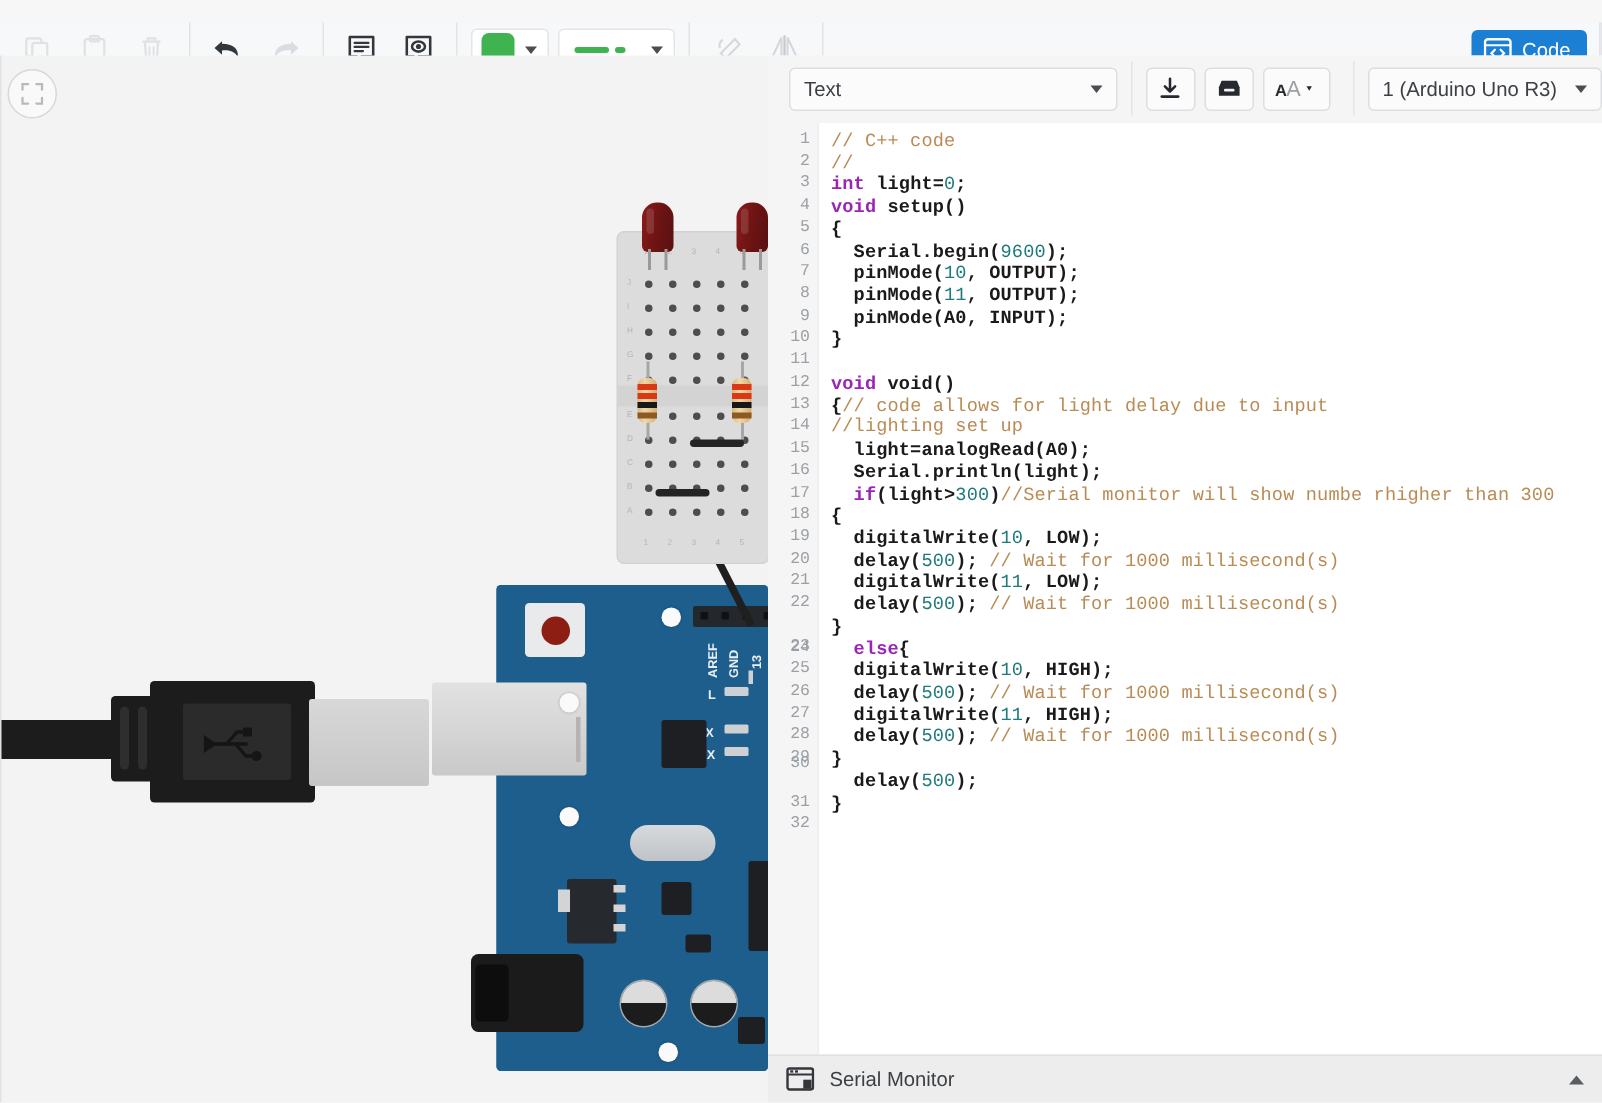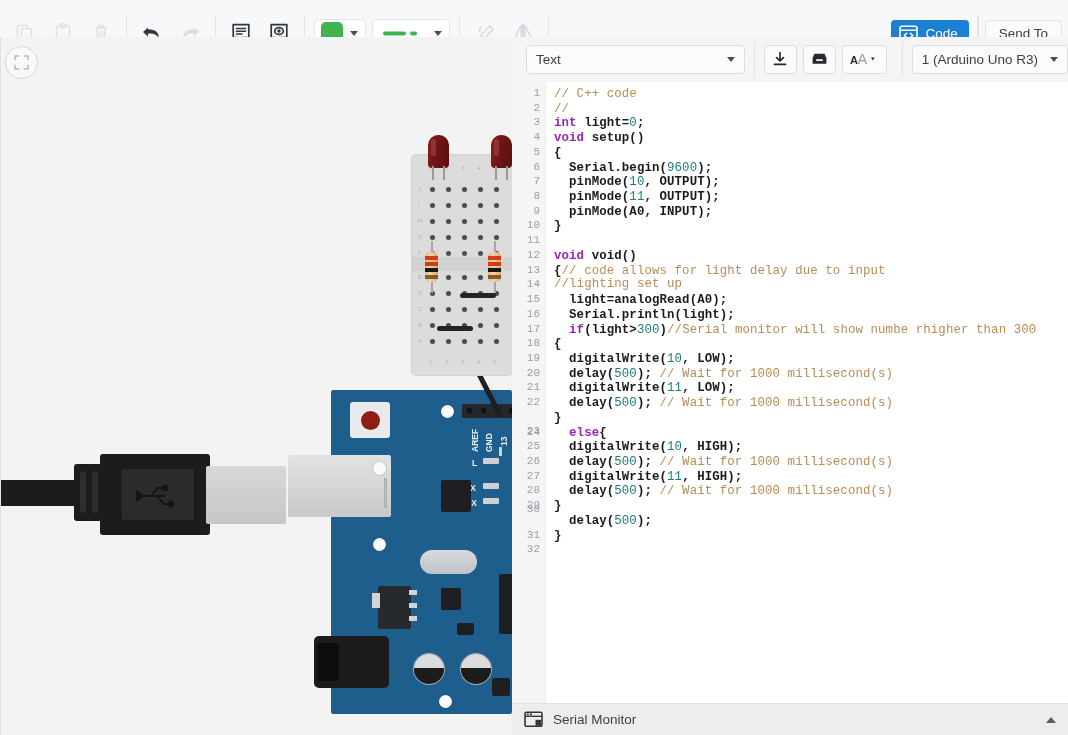--- a/index.html
+++ b/index.html
@@ -263,25 +263,20 @@
         </svg>
         <span>Code</span>
       </div>
     </div>
 
     <div class="tsep"></div>
 
 
     <div class="tsep"></div>
 
-    <div class="tgroup">
-      <div class="sendbtn">
-        <span>Send To</span>
-      </div>
-    </div>
   </div>
 
   <div class="canvas">
 
     <div class="fitbtn">
       <svg width="17" height="17" viewBox="0 0 17 17">
         <path d="M2 5.8V2h3.8M11.2 2H15v3.8M15 11.2V15h-3.8M5.8 15H2v-3.8" fill="none" stroke="#b6babf" stroke-width="1.5" stroke-linecap="round"></path>
       </svg>
     </div>
 

